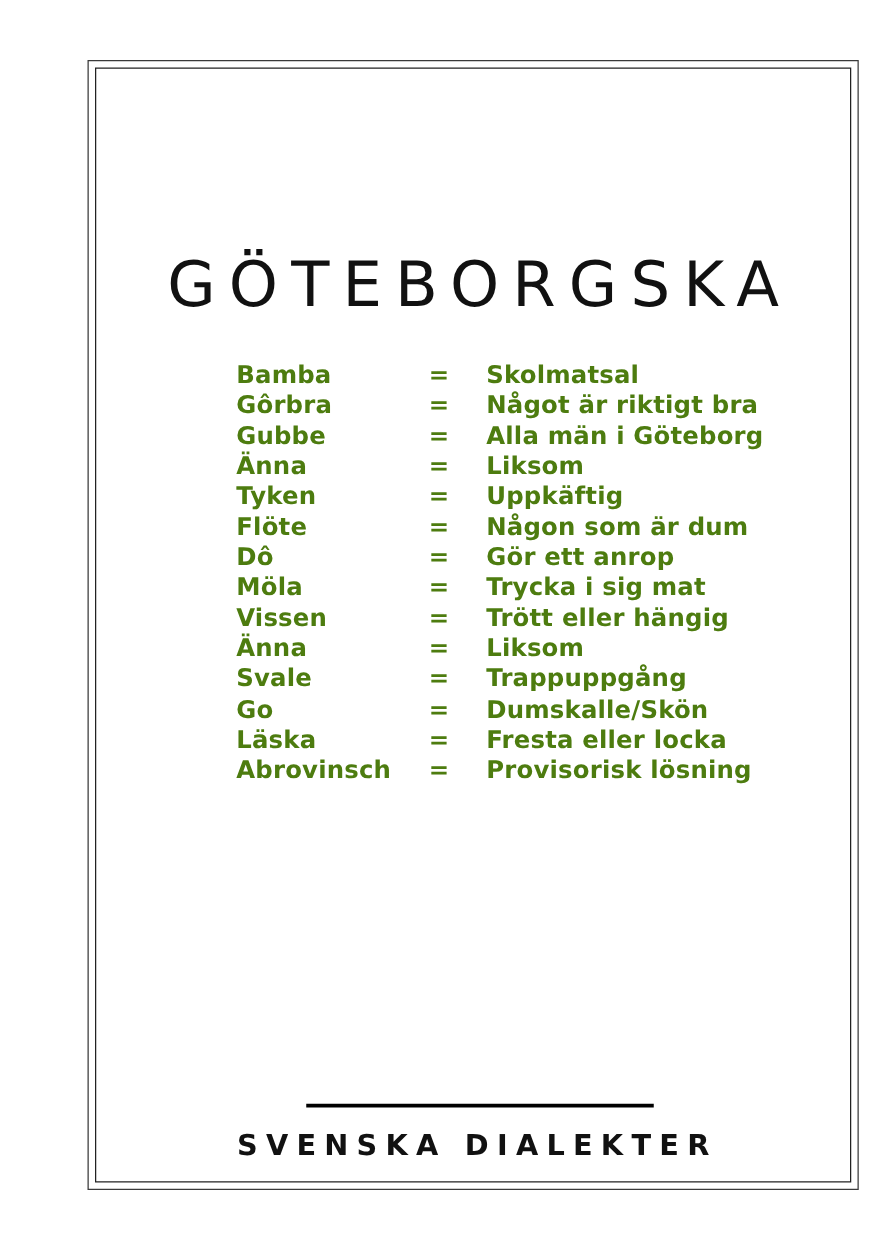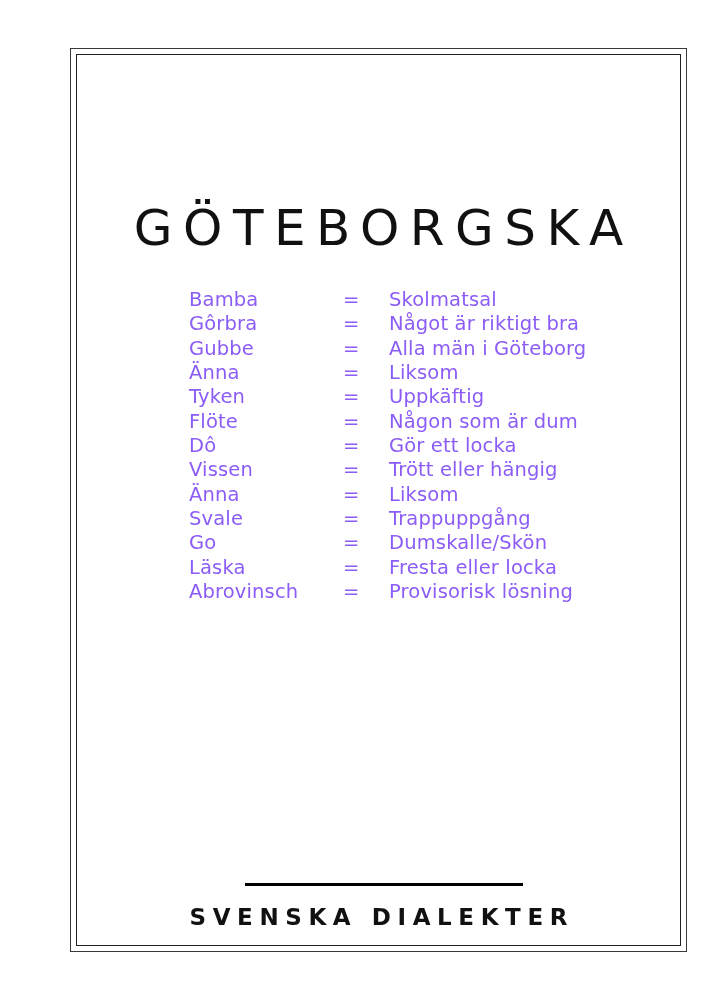--- a/index.html
+++ b/index.html
@@ -63,22 +63,22 @@
 
   
   .glossary {
     position: absolute;
     top: 233px;
     left: 112px;
     border-collapse: collapse;
   }
   .glossary td {
     font-size: 19.5px;
-    font-weight: 400;
-    color: #8b5cf6;
+    font-weight: 700;
+    color: #4d7c0f;
     line-height: 24.35px;
     padding: 0;
     vertical-align: baseline;
     white-space: nowrap;
     letter-spacing: 0.15px;
   }
   .col-term { width: 154px; }
   .col-eq {
     width: 46px;
     color: #545454;
@@ -146,21 +146,26 @@
               <td class="col-def">Uppkäftig</td>
             </tr>
             <tr>
               <td class="col-term">Flöte</td>
               <td class="col-eq">=</td>
               <td class="col-def">Någon som är dum</td>
             </tr>
             <tr>
               <td class="col-term">Dô</td>
               <td class="col-eq">=</td>
-              <td class="col-def">Gör ett locka</td>
+              <td class="col-def">Gör ett anrop</td>
+            </tr>
+            <tr>
+              <td class="col-term">Möla</td>
+              <td class="col-eq">=</td>
+              <td class="col-def">Trycka i sig mat</td>
             </tr>
             <tr>
               <td class="col-term">Vissen</td>
               <td class="col-eq">=</td>
               <td class="col-def">Trött eller hängig</td>
             </tr>
             <tr>
               <td class="col-term">Änna</td>
               <td class="col-eq">=</td>
               <td class="col-def">Liksom</td>

